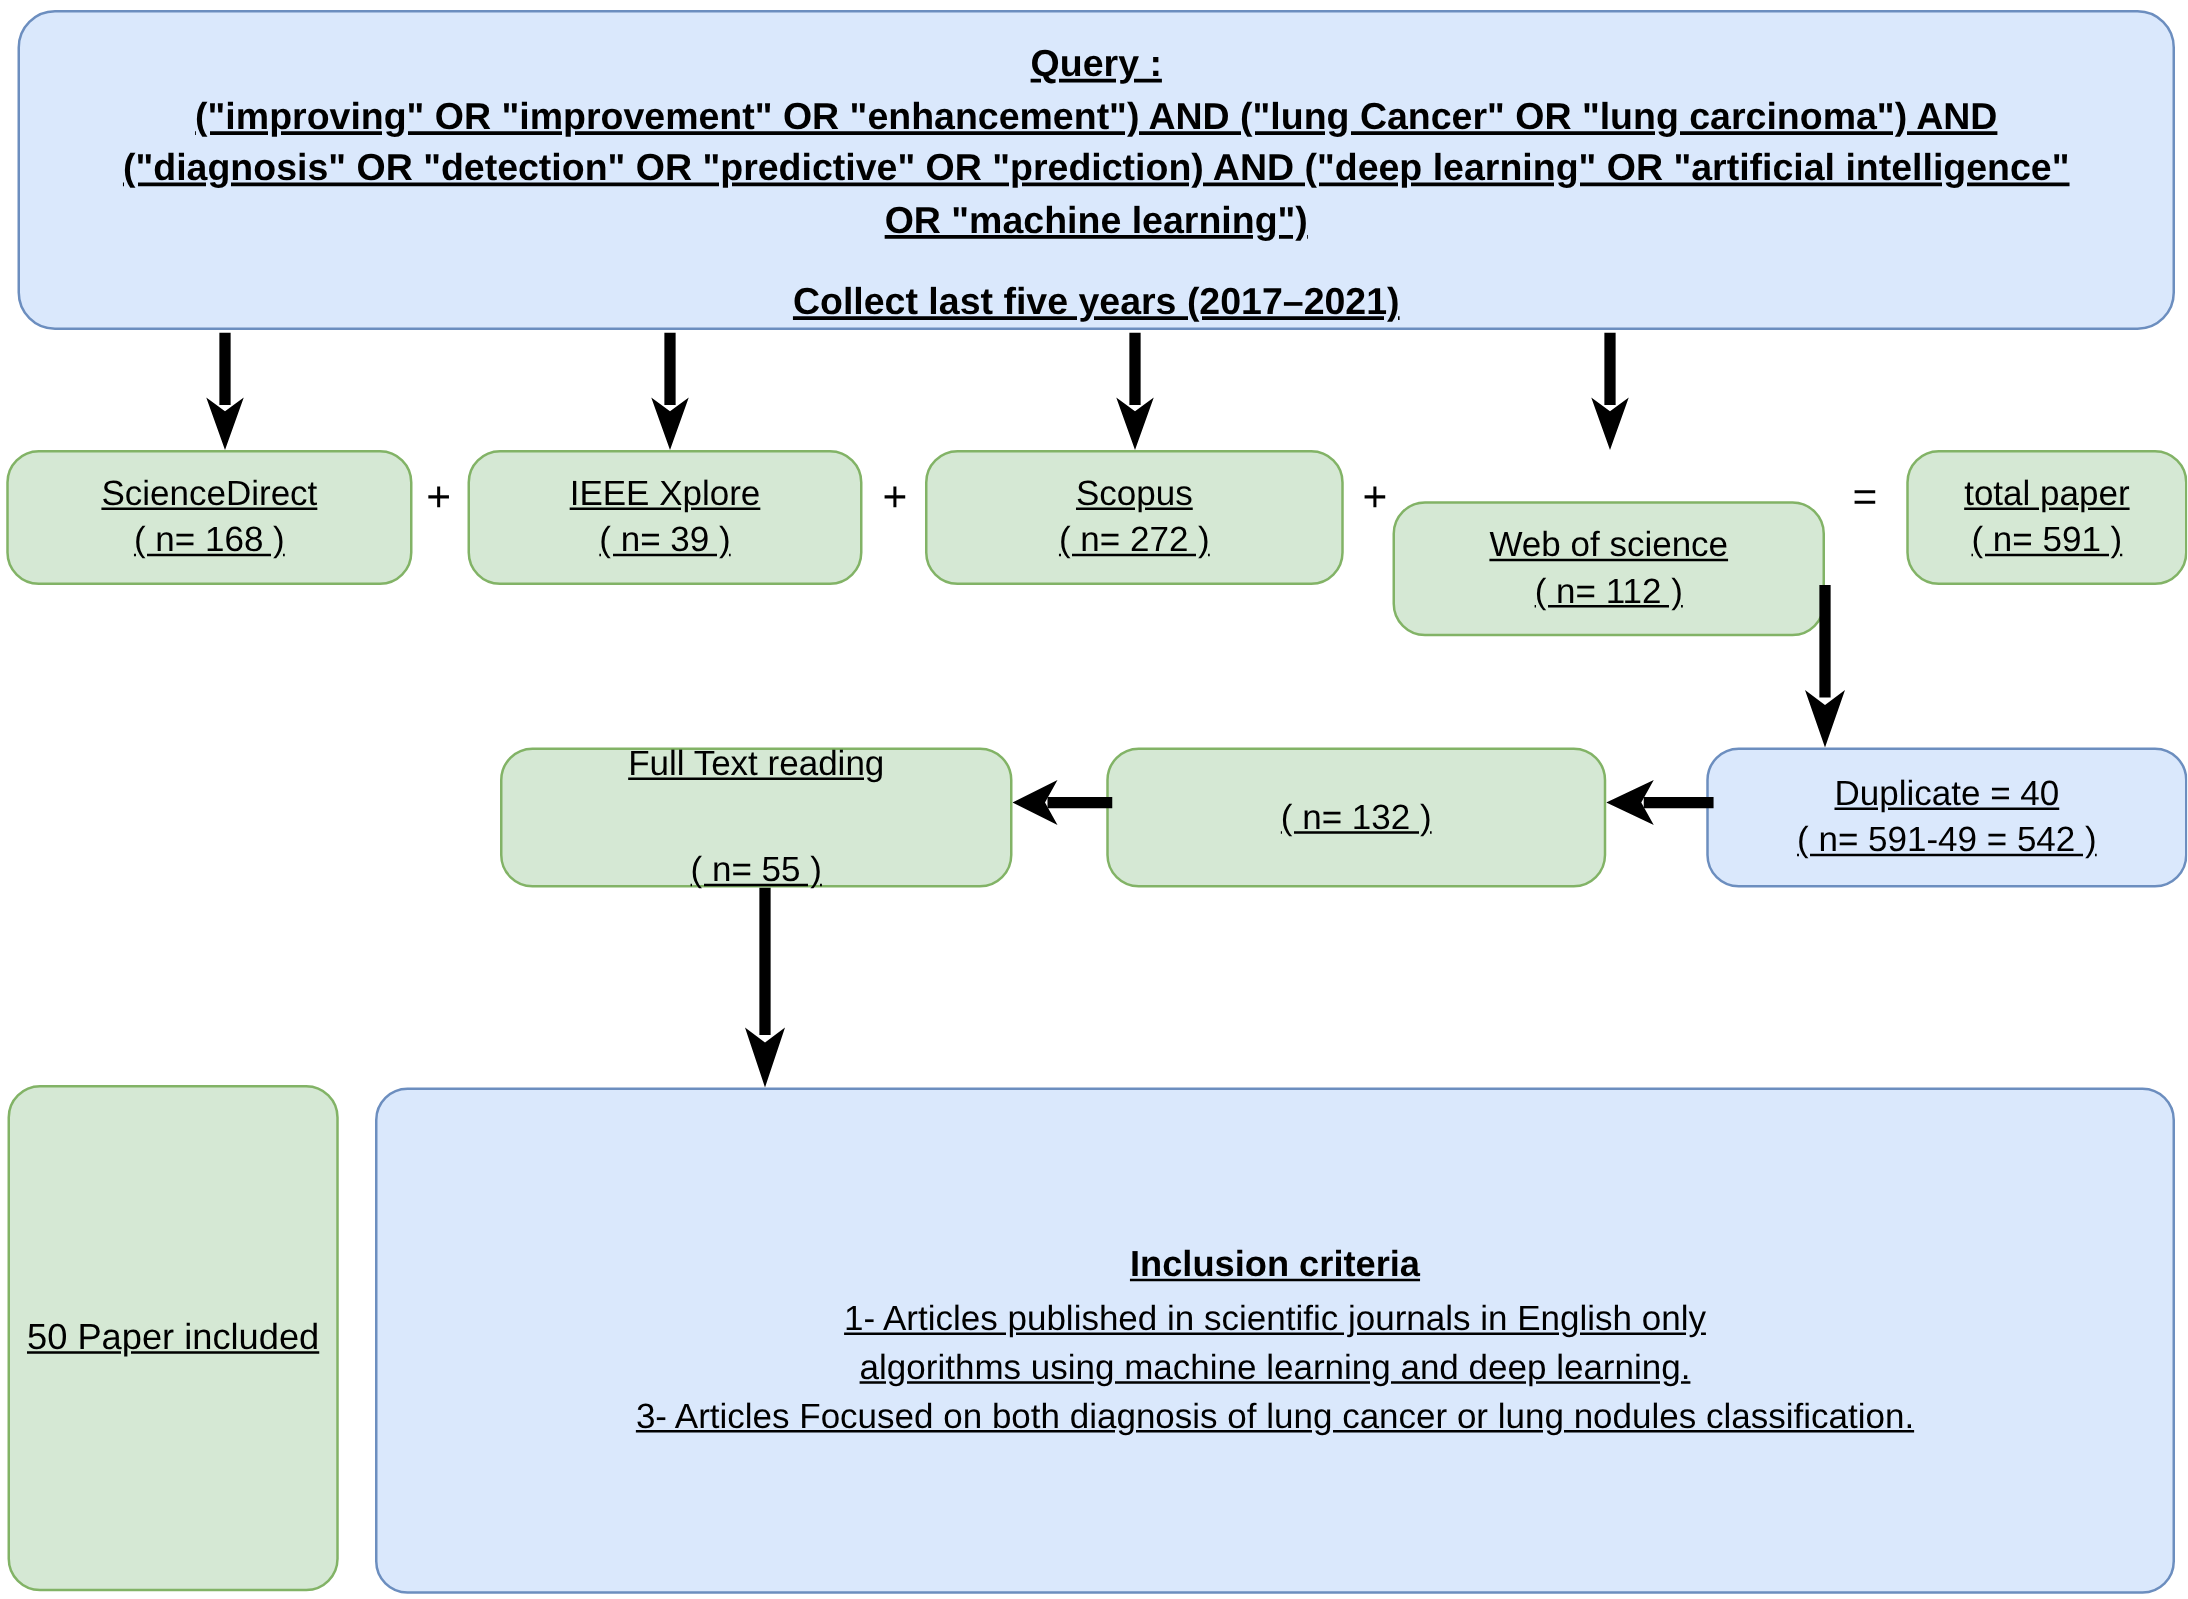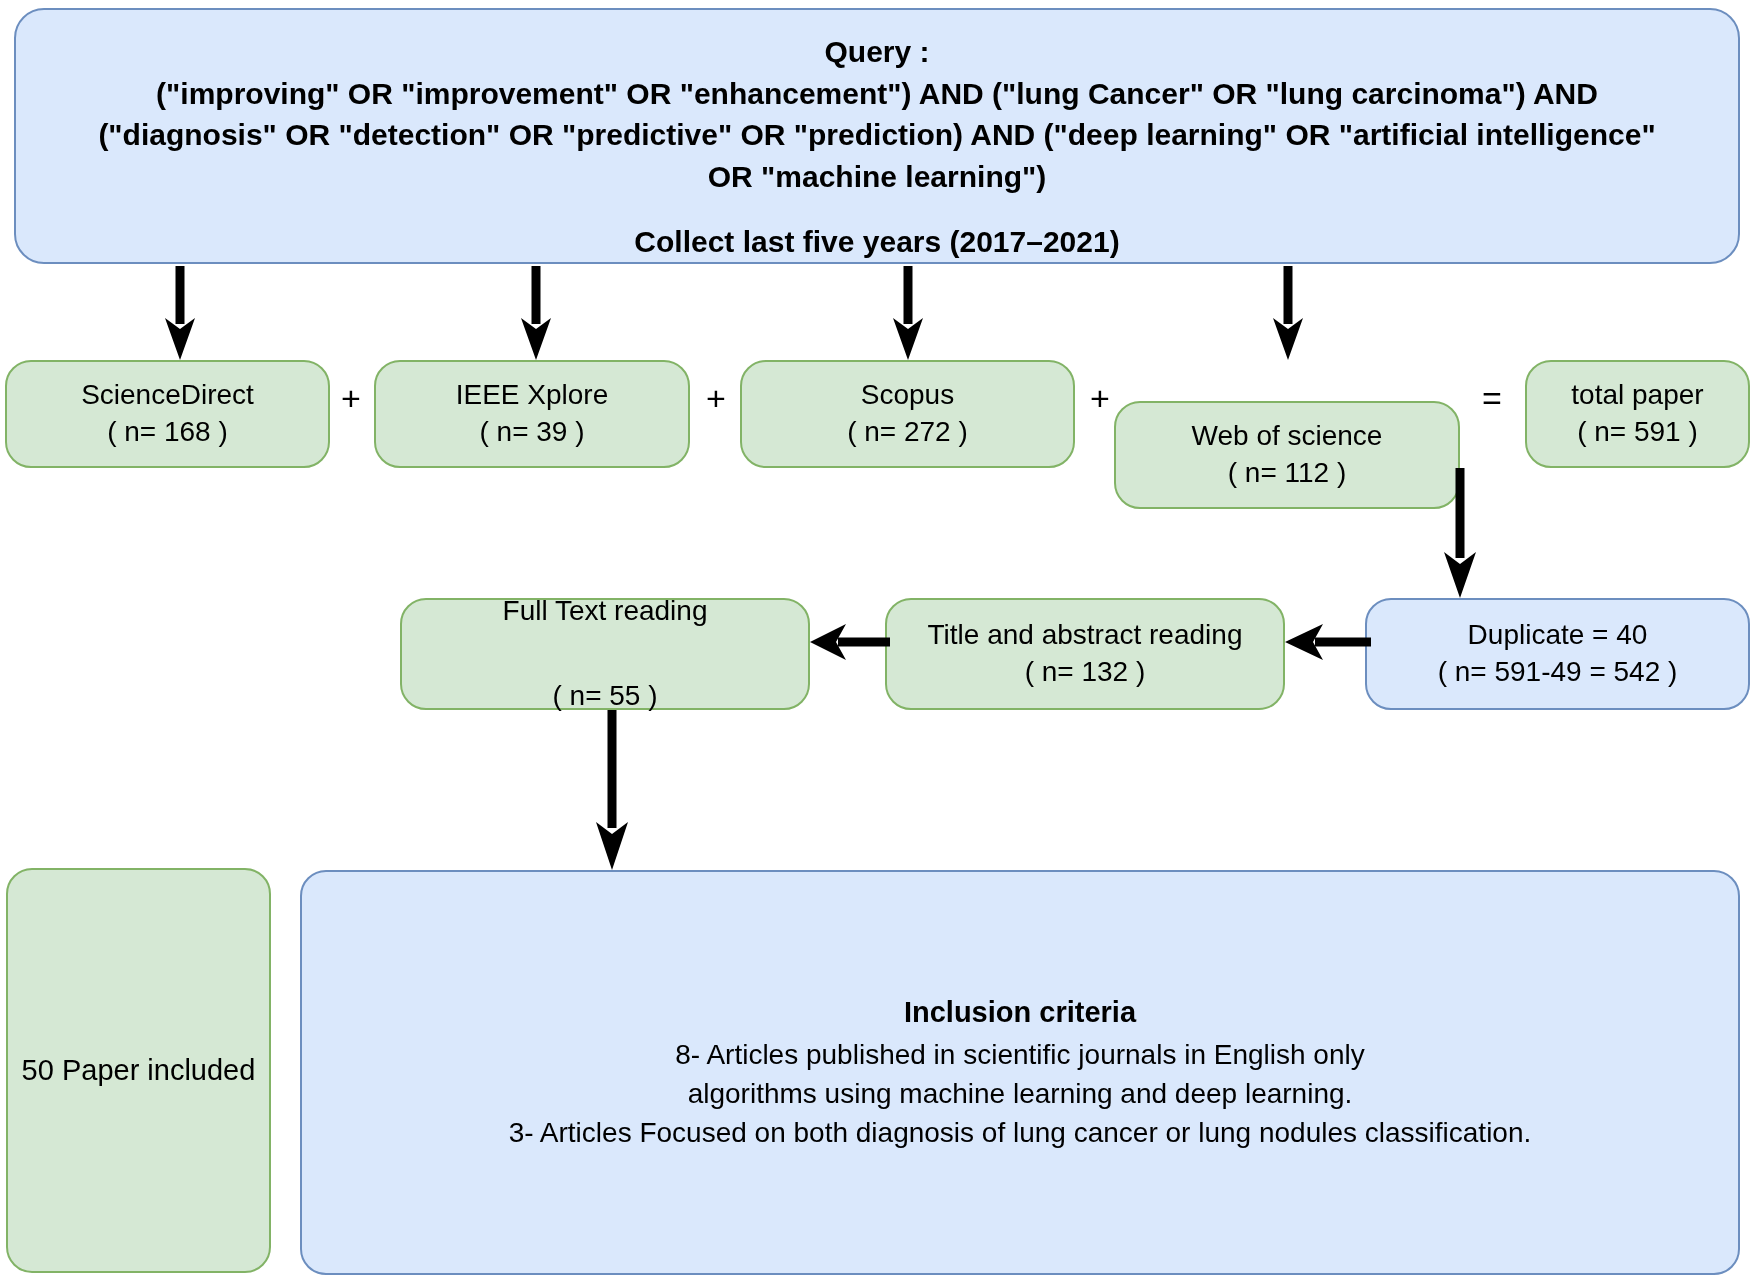--- a/index.html
+++ b/index.html
@@ -31,21 +31,21 @@
   .node.blue {
     background: #dae8fc;
     border: 2px solid #6c8ebf;
     border-radius: 26px;
   }
   .node.green {
     background: #d5e8d4;
     border: 2px solid #82b366;
     border-radius: 26px;
   }
-  .node .line { display: block; white-space: nowrap; }
+  .node .line { display: block; white-space: nowrap; text-decoration: underline; }
 
   
   #query-box {
     left: 14px; top: 8px; width: 1726px; height: 256px;
     border-radius: 30px;
     font-size: 30px;
     font-weight: bold;
     padding: 0 14px;
     justify-content: flex-start;
   }
@@ -172,21 +172,20 @@
         <path d="M20 130 L4 84 L20 96 L36 84 Z" fill="#000"></path>
       </svg>
   </div>
 
   <div class="node green mid" id="mid-full">
     <span class="line">Full Text reading</span>
     <span class="line">( n= 55 )</span>
   </div>
 
   <div class="node green mid" id="mid-title">
-    <span class="line">Title and abstract reading</span>
     <span class="line">( n= 132 )</span>
   </div>
 
   <div class="node blue mid" id="mid-dup">
     <span class="line">Duplicate = 40</span>
     <span class="line">( n= 591-49 = 542 )</span>
   </div>
 
   <div class="arrow" style="left:1285px; top:612px;">
     <svg width="86" height="60" viewBox="0 0 86 60">
@@ -208,18 +207,18 @@
         <path d="M20 160 L4 112 L20 124 L36 112 Z" fill="#000"></path>
       </svg>
   </div>
 
   <div class="node green" id="included-box">
     <span class="line">50 Paper included</span>
   </div>
 
   <div class="node blue" id="criteria-box">
     <span class="line c-title">Inclusion criteria</span>
-    <span class="line c-line">8- Articles published in scientific journals in English only</span>
+    <span class="line c-line">1- Articles published in scientific journals in English only</span>
     <span class="line c-line">algorithms using machine learning and deep learning.</span>
     <span class="line c-line">3- Articles Focused on both diagnosis of lung cancer or lung nodules classification.</span>
   </div>
 
 </div>
 
 </body></html>

